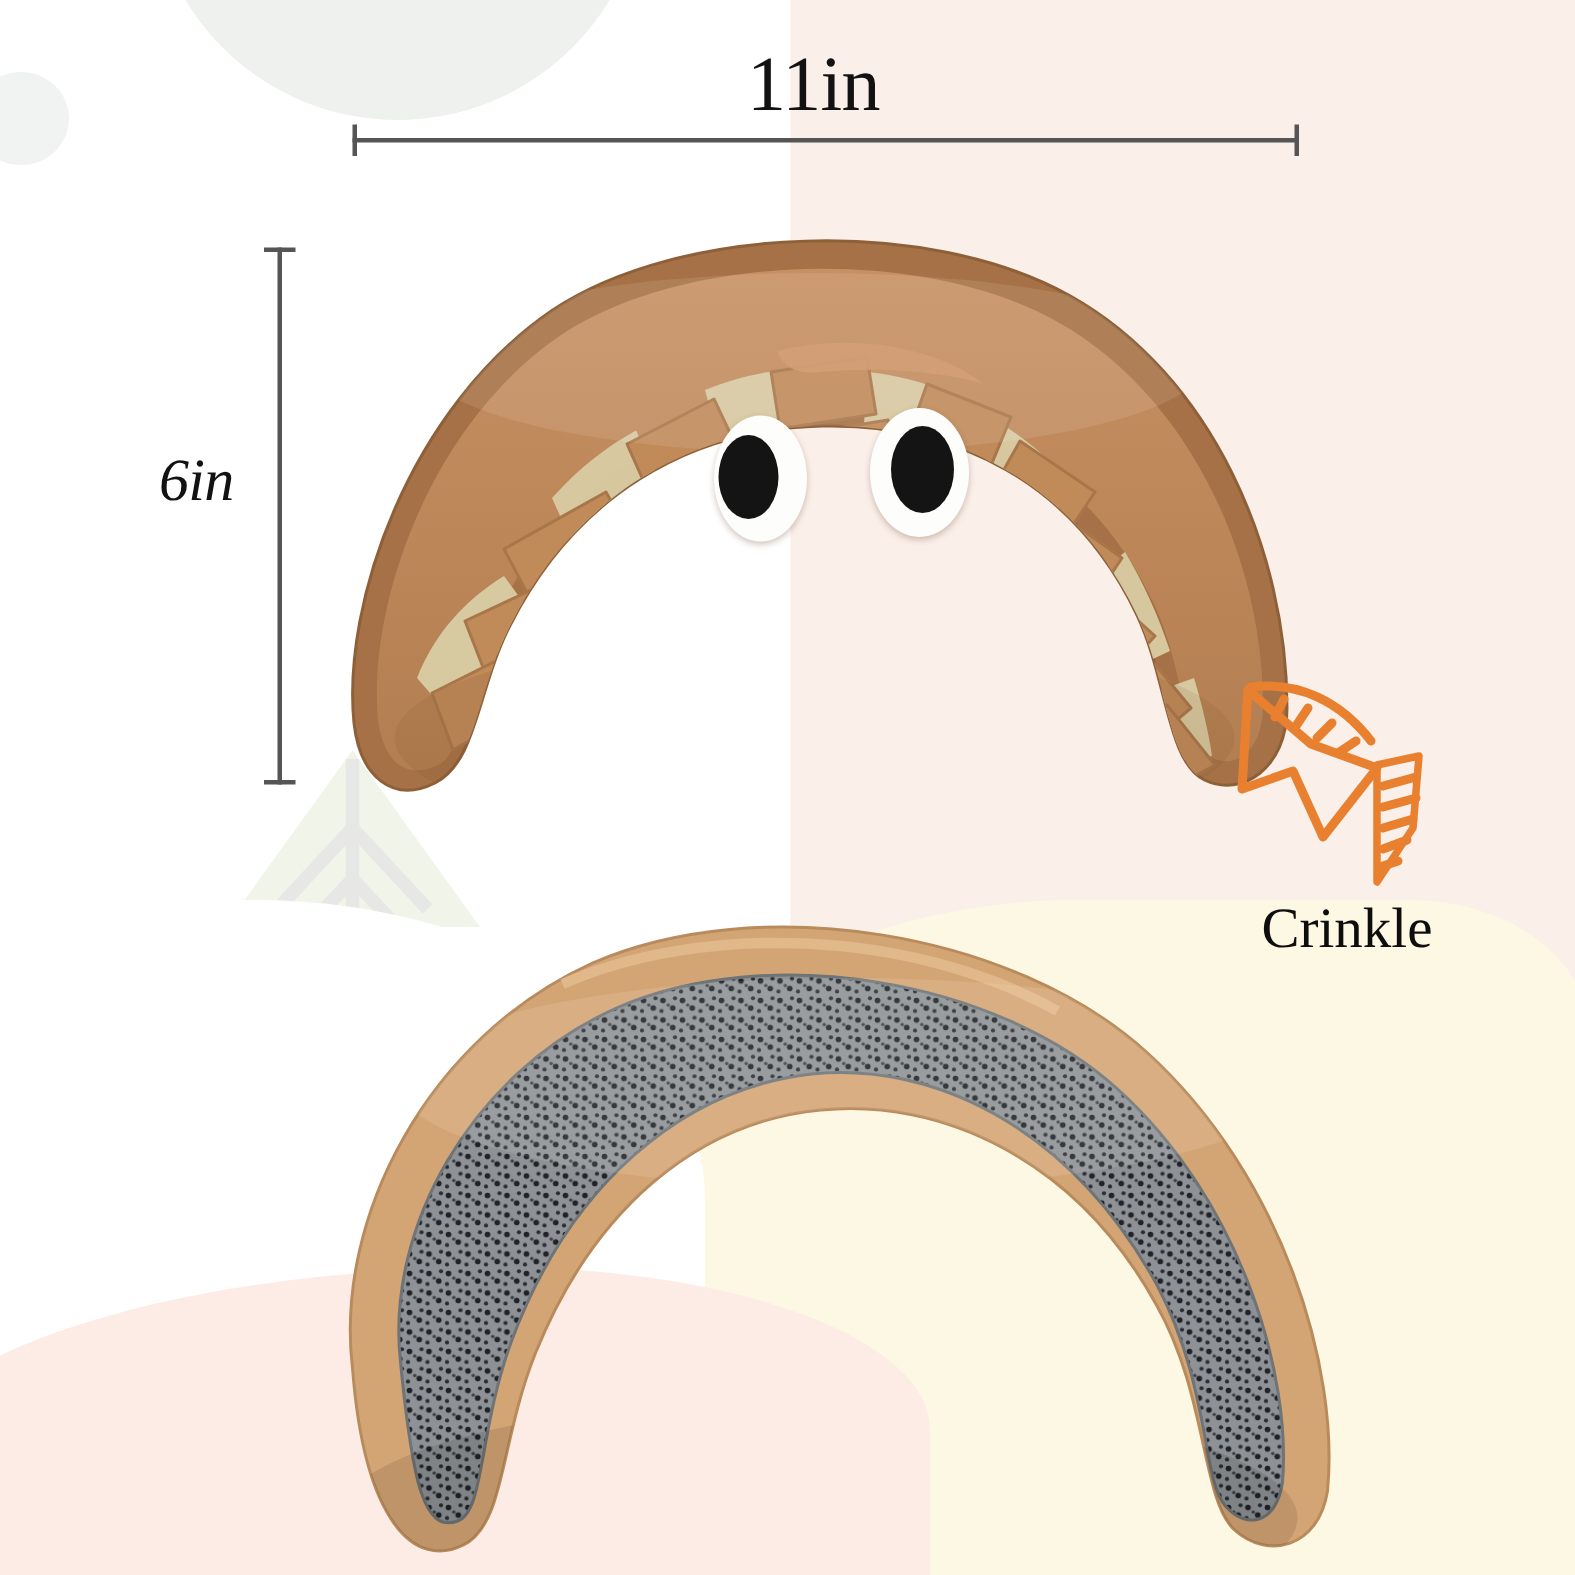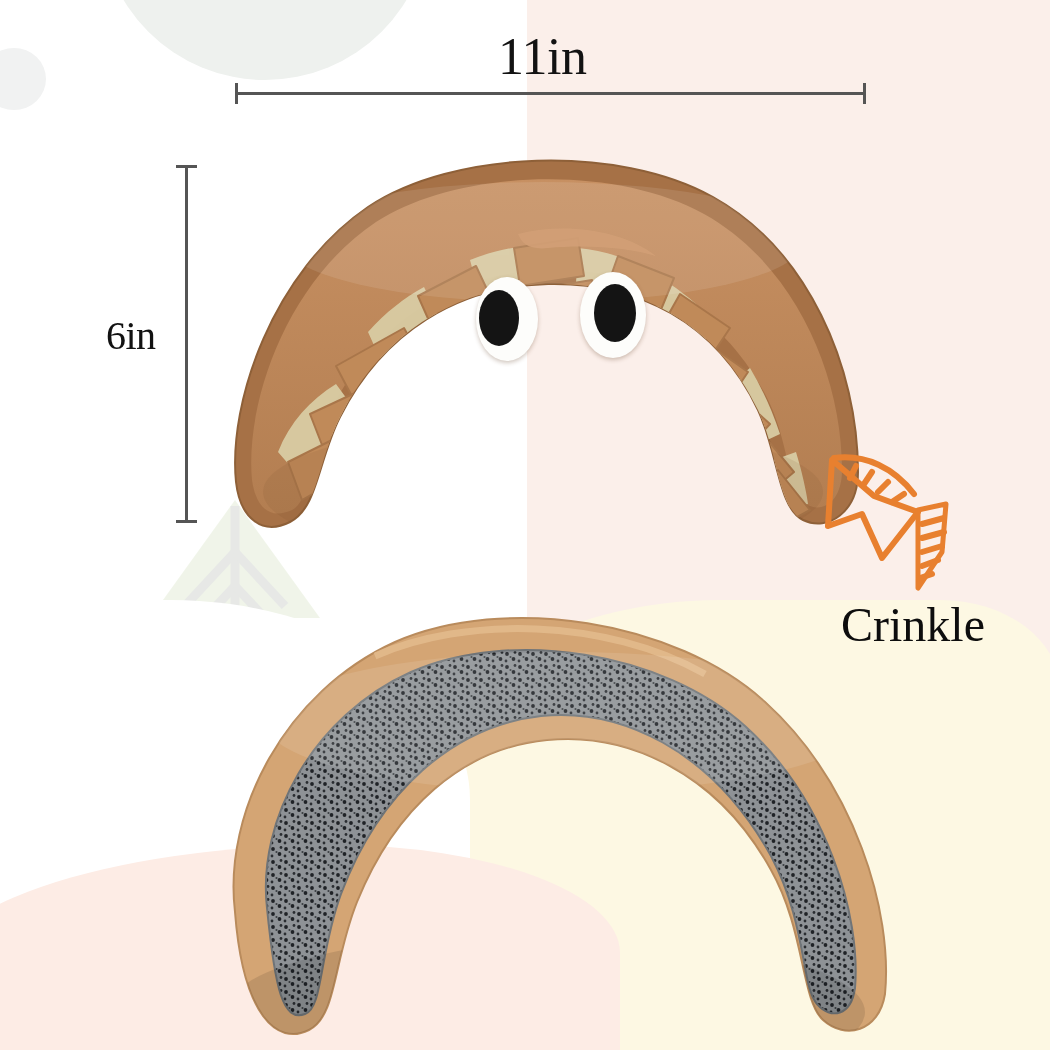--- a/index.html
+++ b/index.html
@@ -74,23 +74,24 @@
   .dim-v{
     position:absolute;left:185px;top:165px;width:3px;height:358px;
     background:#555;
   }
   .dim-v .cap{
     position:absolute;left:-9px;width:21px;height:3px;background:#555;
   }
   .dim-v .cap.t{top:0;}
   .dim-v .cap.b{bottom:0;}
   .dim-v-label{
-    position:absolute;left:106px;top:312px;
+    position:absolute;left:106px;top:296px;
     font-size:40px;color:#121212;letter-spacing:-.5px;
     white-space:nowrap;
+    font-style:italic;
   }
 
   
   .toy-top{
     position:absolute;left:218px;top:152px;width:650px;height:390px;
   }
   .toy-bottom{
     position:absolute;left:205px;top:612px;width:695px;height:430px;
   }
   .toy-top svg,.toy-bottom svg{display:block;width:100%;height:100%;}
@@ -110,21 +111,21 @@
   .eye-right{left:580px;top:272px;width:66px;height:86px;}
   .eye-right .pupil{left:14px;top:12px;width:42px;height:58px;}
 
   
   .crinkle-arrow{
     position:absolute;left:822px;top:448px;width:145px;height:150px;
   }
   .crinkle-arrow svg{display:block;width:100%;height:100%;}
   .crinkle-label{
     position:absolute;left:841px;top:597px;
-    font-size:48px;color:#0d0d0d;white-space:nowrap;
+    font-size:38px;color:#0d0d0d;white-space:nowrap;
   }
 </style>
 </head>
 <body>
 
 <div id="stage">
 
   <div class="bg-left"></div>
   <div class="bg-right"></div>
   <div class="bg-top-circle"></div>

